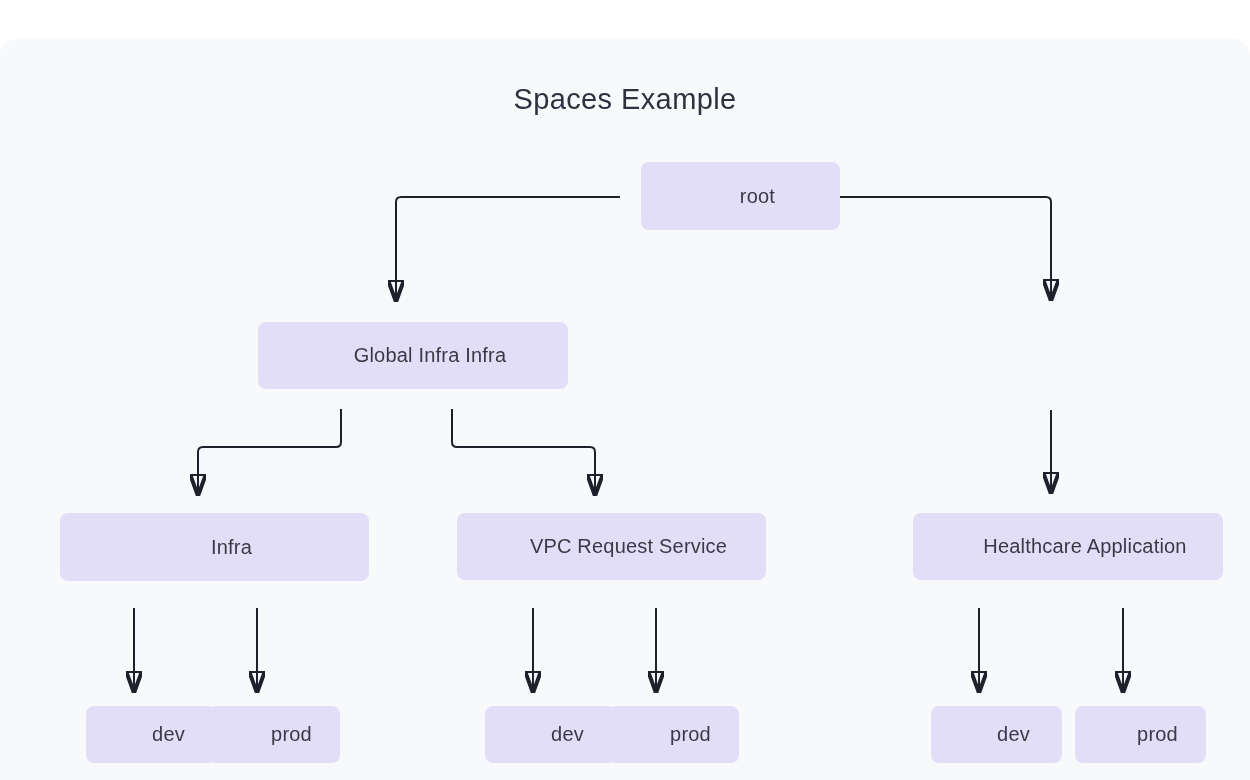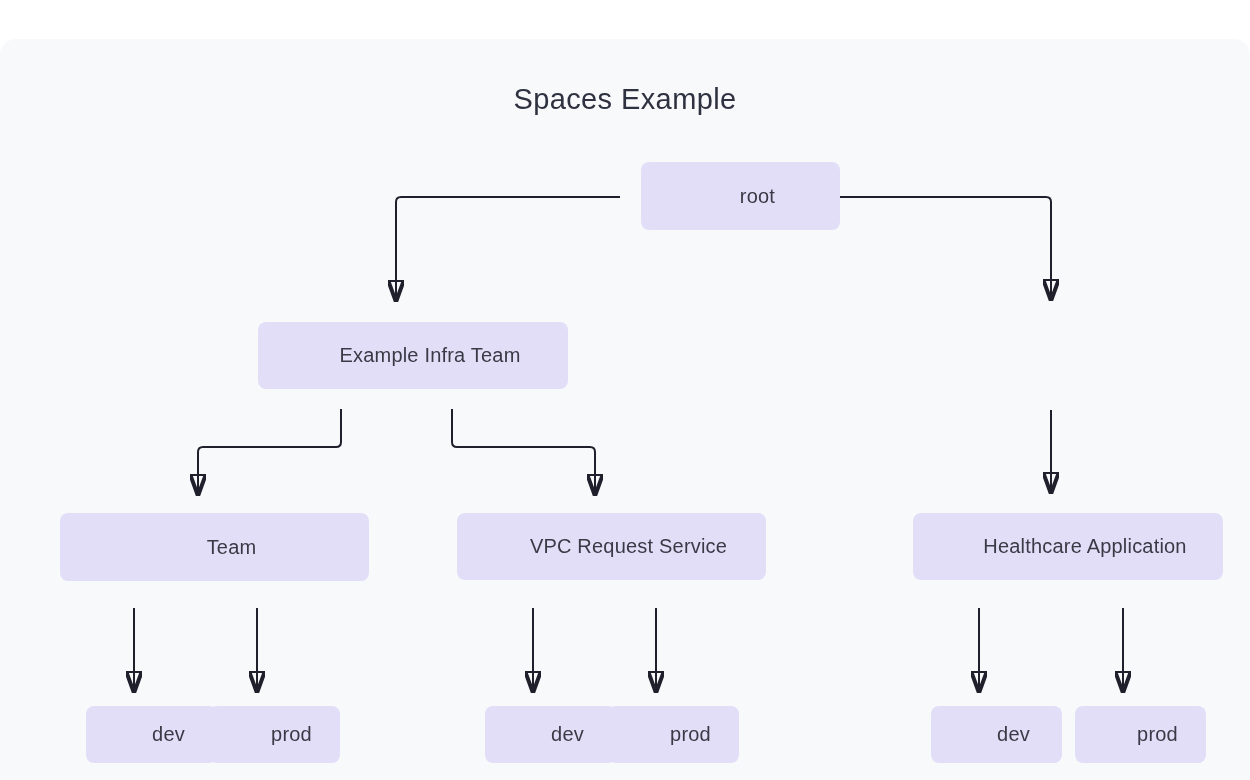--- a/index.html
+++ b/index.html
@@ -102,24 +102,24 @@
       <path d="M 533 569 L 533 653" marker-end="url(#arrowhead)"></path>
       <path d="M 656 569 L 656 653" marker-end="url(#arrowhead)"></path>
       <path d="M 979 569 L 979 653" marker-end="url(#arrowhead)"></path>
       <path d="M 1123 569 L 1123 653" marker-end="url(#arrowhead)"></path>
     </svg>
 
     <div class="node n-root">
       <span>root</span>
     </div>
     <div class="node n-global">
-      <span>Example Infra Team</span>
+      <span>Global Infra Infra</span>
     </div>
     <div class="node n-vpcs">
-      <span>Team</span>
+      <span>Infra</span>
     </div>
     <div class="node n-vpcreq">
       <span>VPC Request Service</span>
     </div>
     <div class="node n-health">
       <span>Healthcare Application</span>
     </div>
     <div class="node n-dev1">
       <span>dev</span>
     </div>

